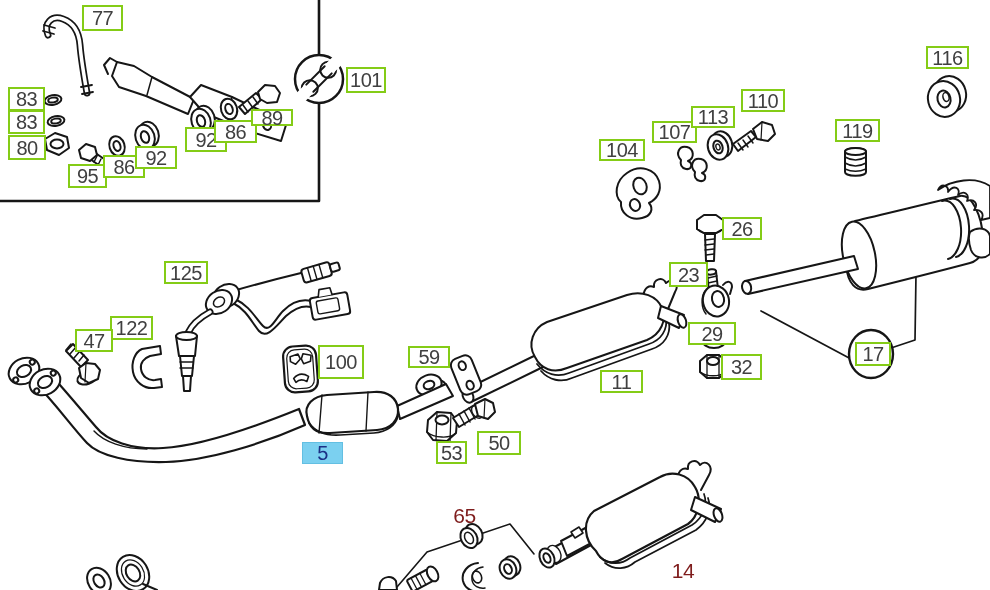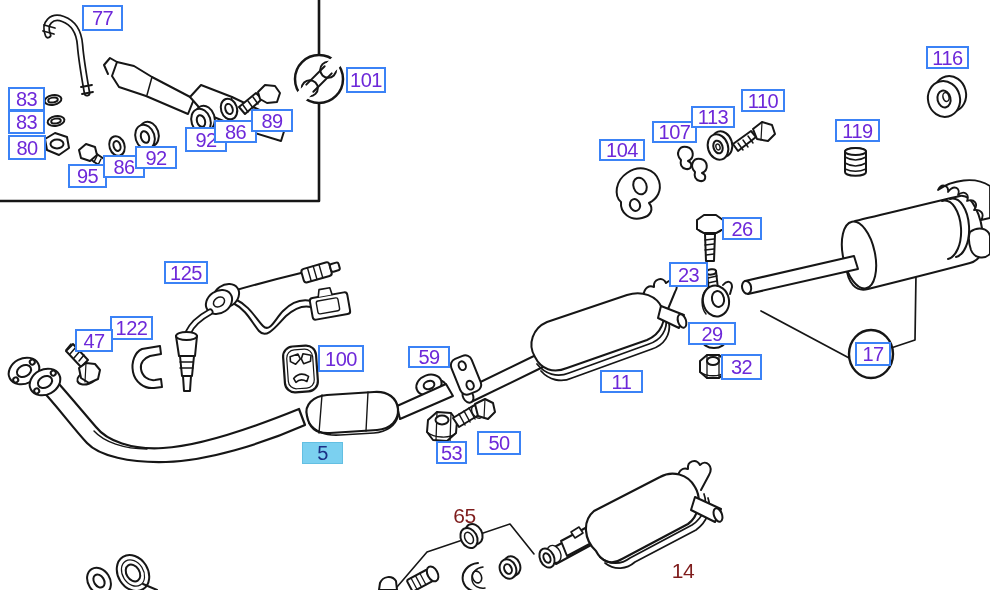--- a/index.html
+++ b/index.html
@@ -1,20 +1,20 @@
 <!DOCTYPE html>
 <html><head>
 <meta charset="utf-8">
 <style>
   html,body{margin:0;padding:0;background:#fff;}
   .stage{position:relative;width:990px;height:590px;background:#ffffff;overflow:hidden;
          font-family:"Liberation Sans",sans-serif;}
   .stage svg{position:absolute;left:0;top:0;z-index:1;}
   .lbl{position:absolute;box-sizing:border-box;z-index:2;display:flex;align-items:center;justify-content:center;
-       background:#ffffff;border:2px solid #3b82f6;color:#6d28d9;font-size:20px;line-height:1;letter-spacing:-0.5px;}
+       background:#ffffff;border:2px solid #84cc16;color:#404040;font-size:20px;line-height:1;letter-spacing:-0.5px;}
   .lbl.sel{background:#7bd0f0;border:1px solid #63bfe2;color:#1b2f85;}
   .lbl.gray{background:transparent;border:none;color:#7f1d1d;font-size:21px;}
 </style>
 </head>
 <body>
 
 <div class="stage">
 
 <svg width="990" height="590" viewBox="0 0 990 590">
  <g stroke="#161616" stroke-width="2" fill="none" stroke-linecap="round" stroke-linejoin="round">
@@ -320,37 +320,37 @@
 
 <div class="lbl" style="left:82px;top:5px;width:41px;height:26px">77</div>
 <div class="lbl" style="left:8px;top:87px;width:37px;height:24px">83</div>
 <div class="lbl" style="left:8px;top:110px;width:37px;height:24px">83</div>
 <div class="lbl" style="left:8px;top:135px;width:38px;height:25px">80</div>
 <div class="lbl" style="left:68px;top:164px;width:39px;height:24px">95</div>
 <div class="lbl" style="left:103px;top:155px;width:42px;height:23px">86</div>
 <div class="lbl" style="left:135px;top:146px;width:42px;height:23px">92</div>
 <div class="lbl" style="left:185px;top:127px;width:42px;height:25px">92</div>
 <div class="lbl" style="left:214px;top:120px;width:43px;height:23px">86</div>
-<div class="lbl" style="left:251px;top:109px;width:42px;height:23px">89</div>
+<div class="lbl" style="left:251px;top:109px;width:42px;height:17px">89</div>
 <div class="lbl" style="left:346px;top:67px;width:40px;height:26px">101</div>
 <div class="lbl" style="left:599px;top:139px;width:46px;height:22px">104</div>
 <div class="lbl" style="left:652px;top:121px;width:45px;height:22px">107</div>
 <div class="lbl" style="left:691px;top:106px;width:44px;height:22px">113</div>
 <div class="lbl" style="left:741px;top:89px;width:44px;height:23px">110</div>
 <div class="lbl" style="left:835px;top:119px;width:45px;height:23px">119</div>
 <div class="lbl" style="left:926px;top:46px;width:43px;height:23px">116</div>
 <div class="lbl" style="left:722px;top:217px;width:40px;height:23px">26</div>
 <div class="lbl" style="left:669px;top:262px;width:39px;height:25px">23</div>
 <div class="lbl" style="left:688px;top:322px;width:48px;height:23px">29</div>
 <div class="lbl" style="left:721px;top:354px;width:41px;height:26px">32</div>
 <div class="lbl" style="left:855px;top:342px;width:36px;height:24px">17</div>
 <div class="lbl" style="left:164px;top:261px;width:44px;height:23px">125</div>
 <div class="lbl" style="left:110px;top:316px;width:43px;height:24px">122</div>
 <div class="lbl" style="left:75px;top:329px;width:38px;height:23px">47</div>
-<div class="lbl" style="left:318px;top:345px;width:46px;height:27px">100</div>
+<div class="lbl" style="left:318px;top:345px;width:46px;height:34px">100</div>
 <div class="lbl" style="left:408px;top:346px;width:42px;height:22px">59</div>
 <div class="lbl" style="left:600px;top:370px;width:43px;height:23px">11</div>
 <div class="lbl sel" style="left:302px;top:442px;width:41px;height:22px">5</div>
 <div class="lbl" style="left:436px;top:441px;width:31px;height:23px">53</div>
 <div class="lbl" style="left:477px;top:431px;width:44px;height:24px">50</div>
 <div class="lbl gray" style="left:450px;top:505px;width:29px;height:21px">65</div>
 <div class="lbl gray" style="left:668px;top:560px;width:30px;height:21px">14</div>
 
 </div>
 

